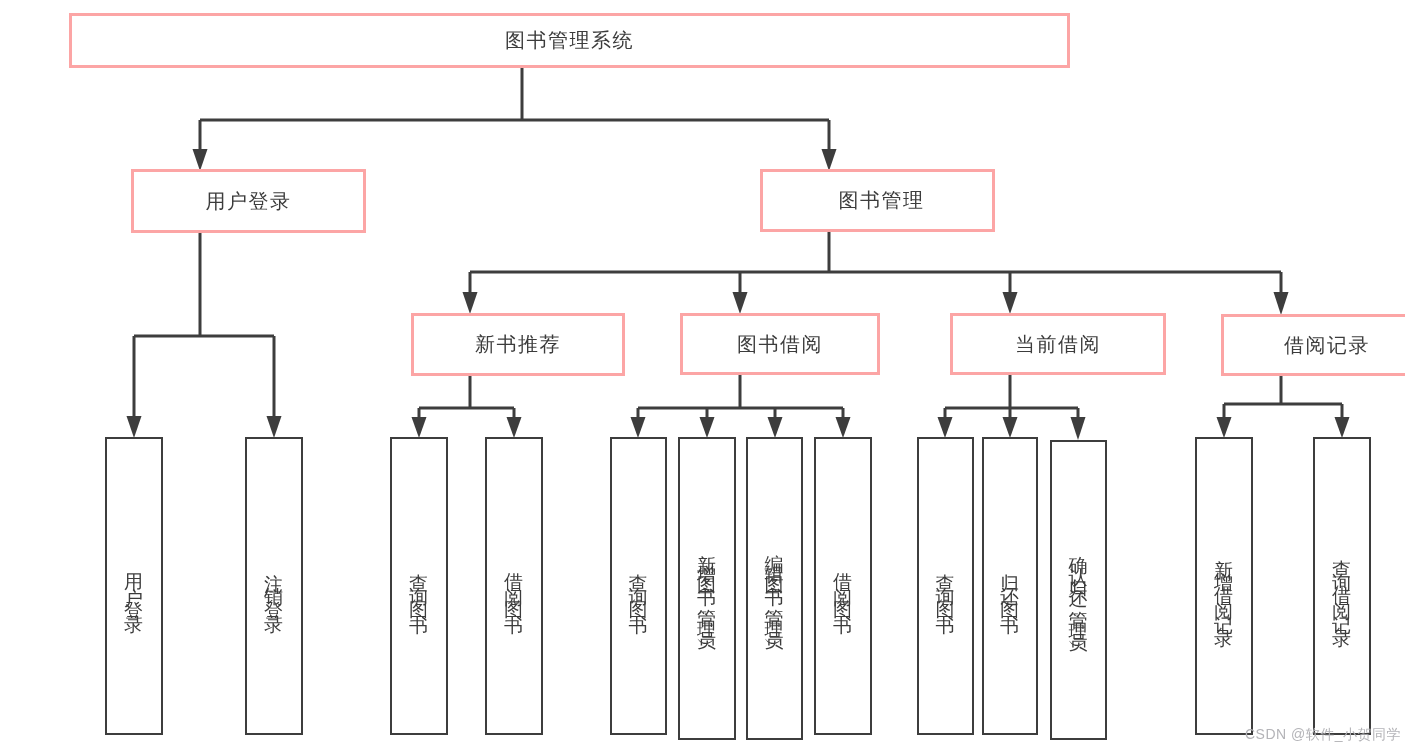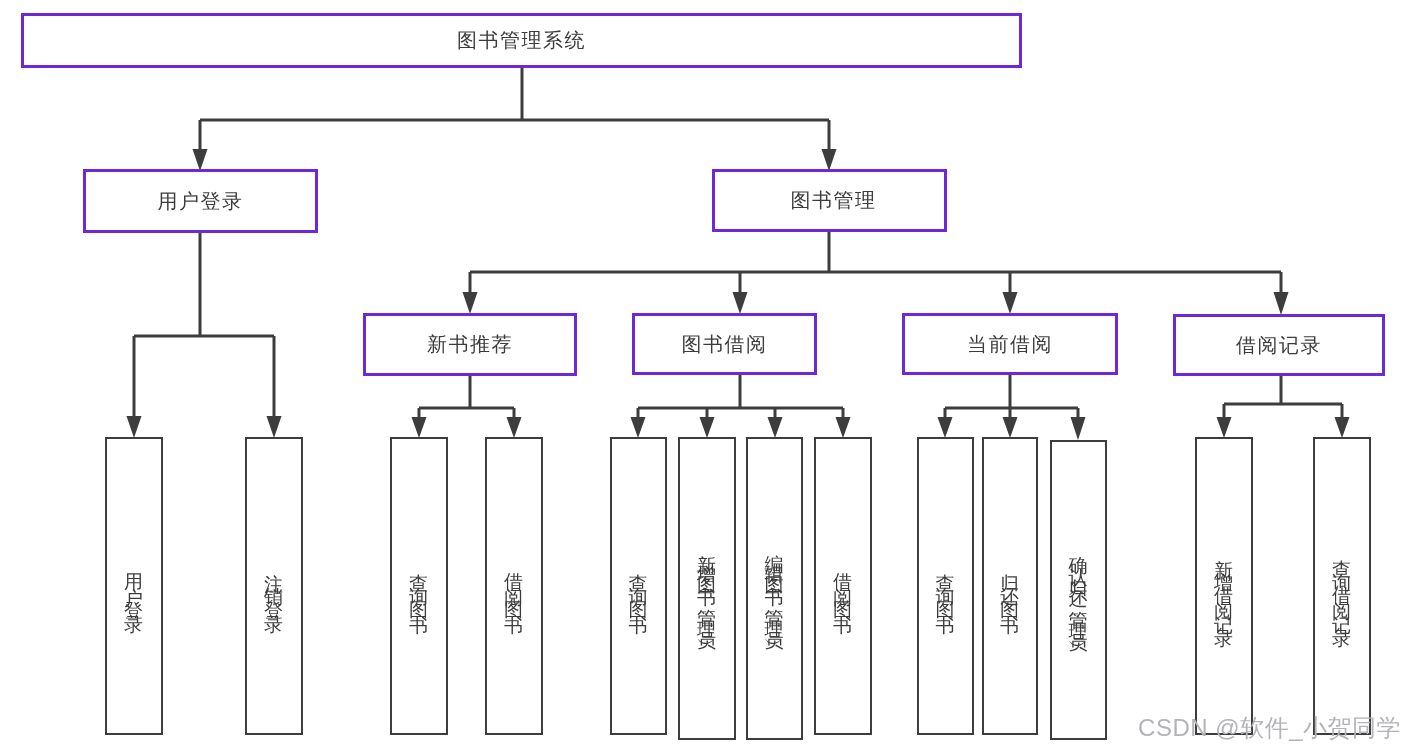--- a/index.html
+++ b/index.html
@@ -3,36 +3,36 @@
 <meta charset="utf-8">
 <style>
   html,body { margin:0; padding:0; background:#ffffff; }
   .canvas {
     position:relative; width:1405px; height:747px; background:#ffffff;
     font-family:"Liberation Sans", sans-serif; overflow:hidden;
   }
   svg.connectors { position:absolute; left:0; top:0; z-index:1; }
   .hbox {
     position:absolute; box-sizing:border-box; background:#ffffff;
-    border:3px solid #6d28d9; display:flex; align-items:center; justify-content:center;
-    font-size:20px; color:#3c3c3c; letter-spacing:1.5px; z-index:2; white-space:nowrap;
+    border:3px solid #fca5a5; display:flex; align-items:center; justify-content:center;
+    font-size:20px; color:#3c3c3c; letter-spacing:1.5px; z-index:2; white-space:nowrap;margin-left:48px;
   }
   .vbox {
     position:absolute; box-sizing:border-box; background:#ffffff;
     border:2.5px solid #3d3d3d; display:flex; align-items:center; justify-content:center;
     z-index:2;
   }
   .vtext {
     writing-mode:vertical-rl; text-orientation:mixed;
     font-size:19px; letter-spacing:14px; color:#3c3c3c; line-height:1;
   }
   .vtext.tight { letter-spacing:11px; }
   .watermark {
     position:absolute; right:4px; bottom:3px; z-index:3;
-    font-size:24px; color:#b4b4b8; letter-spacing:0.5px; white-space:nowrap;
+    font-size:14px; color:#b4b4b8; letter-spacing:0.5px; white-space:nowrap;
   }
 </style>
 </head>
 <body>
 
 <div class="canvas">
 
   <svg class="connectors" width="1405" height="747" viewBox="0 0 1405 747">
     <g stroke="#3d3d3d" stroke-width="3" fill="none">
       <path d="M522 66 V120"></path>
@@ -121,21 +121,21 @@
       <polygon points="1334.5,417 1349.5,417 1342,438"></polygon>
     </g>
   </svg>
 
   <div class="hbox" style="left:21px; top:13px; width:1001px; height:55px;">图书管理系统</div>
 
   <div class="hbox" style="left:83px; top:169px; width:235px; height:64px;">用户登录</div>
   <div class="hbox" style="left:712px; top:169px; width:235px; height:63px;padding-left:8px;">图书管理</div>
 
   <div class="hbox" style="left:363px; top:313px; width:214px; height:63px;">新书推荐</div>
-  <div class="hbox" style="left:632px; top:313px; width:185px; height:62px;">图书借阅</div>
+  <div class="hbox" style="left:632px; top:313px; width:200px; height:62px;">图书借阅</div>
   <div class="hbox" style="left:902px; top:313px; width:216px; height:62px;">当前借阅</div>
   <div class="hbox" style="left:1173px; top:314px; width:212px; height:62px;">借阅记录</div>
 
   <div class="vbox" style="left:105px; top:437px; width:58px; height:298px;">
     <span class="vtext">用户登录</span>
   </div>
   <div class="vbox" style="left:245px; top:437px; width:58px; height:298px;">
     <span class="vtext">注销登录</span>
   </div>
 

